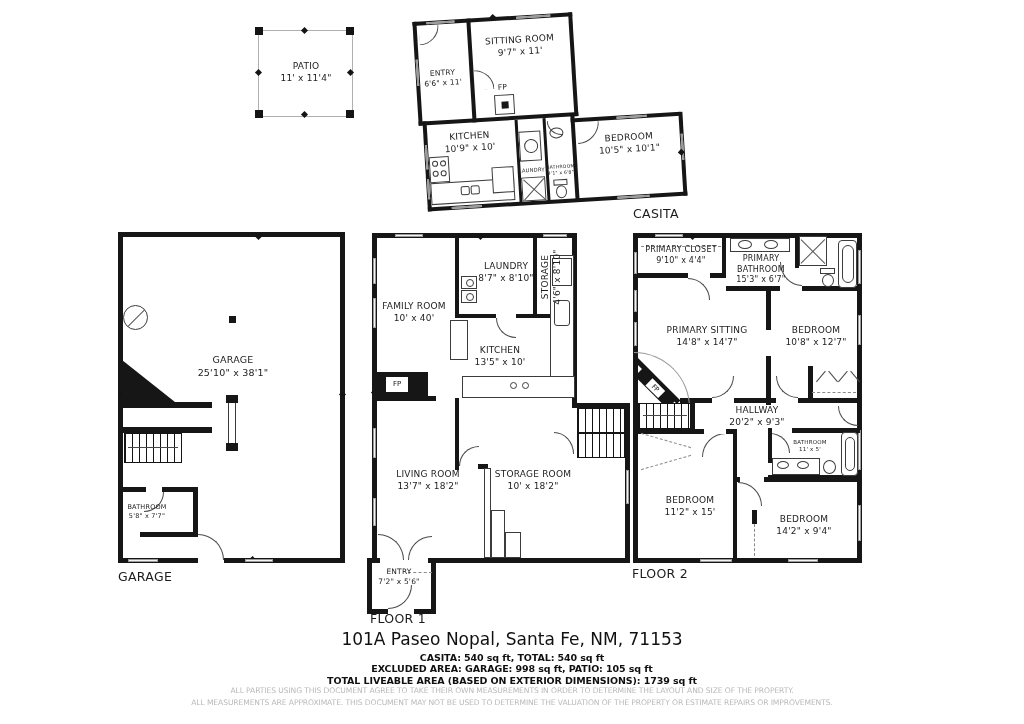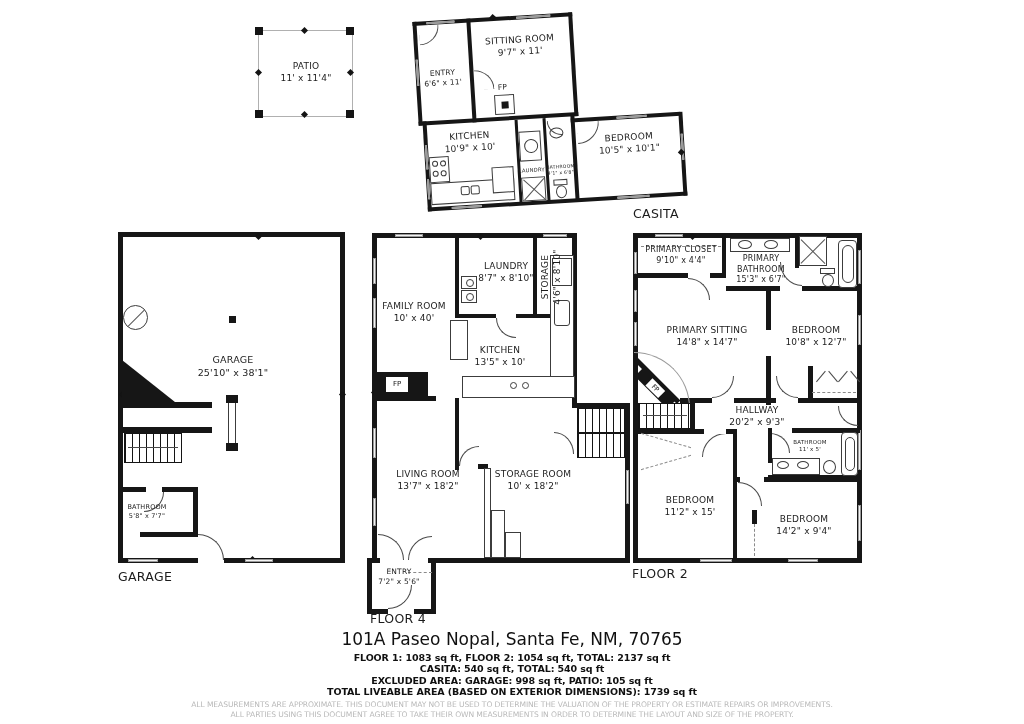--- a/index.html
+++ b/index.html
@@ -266,21 +266,21 @@
       <span>13'7" x 18'2"</span>
   </div>
   <div class="lbl" style="left:487px;top:468px;width:92px;height:26px;font-size:9px">
     <span>STORAGE ROOM</span>
       <span>10' x 18'2"</span>
   </div>
   <div class="lbl" style="left:370px;top:566px;width:58px;height:22px;font-size:7.5px">
     <span>ENTRY</span>
       <span>7'2" x 5'6"</span>
   </div>
-  <div class="sec" style="left:370px;top:611px">FLOOR 4</div>
+  <div class="sec" style="left:370px;top:611px">FLOOR 1</div>
 
   <div class="w" style="left:633px;top:233px;width:229px;height:5px"></div>
   <div class="w" style="left:633px;top:233px;width:5px;height:330px"></div>
   <div class="w" style="left:857px;top:233px;width:5px;height:330px"></div>
   <div class="w" style="left:633px;top:558px;width:229px;height:5px"></div>
   <div class="win" style="left:655px;top:234px;width:28px;height:3px"></div>
   <div class="win" style="left:634px;top:252px;width:3px;height:22px"></div>
   <div class="win" style="left:634px;top:290px;width:3px;height:22px"></div>
   <div class="win" style="left:634px;top:322px;width:3px;height:24px"></div>
   <div class="win" style="left:858px;top:250px;width:3px;height:34px"></div>
@@ -394,22 +394,21 @@
     <span>BEDROOM</span>
       <span>11'2" x 15'</span>
   </div>
   <div class="lbl" style="left:762px;top:513px;width:84px;height:26px;font-size:9px">
     <span>BEDROOM</span>
       <span>14'2" x 9'4"</span>
   </div>
   <div class="sec" style="left:632px;top:566px">FLOOR 2</div>
 
   <div class="footer">
-    <div class="addr">101A Paseo Nopal, Santa Fe, NM, 70765</div>
-    <div class="aline">FLOOR 1: 1083 sq ft, FLOOR 2: 1054 sq ft, TOTAL: 2137 sq ft</div>
+    <div class="addr">101A Paseo Nopal, Santa Fe, NM, 71153</div>
     <div class="aline">CASITA: 540 sq ft, TOTAL: 540 sq ft</div>
     <div class="aline">EXCLUDED AREA: GARAGE: 998 sq ft, PATIO: 105 sq ft</div>
     <div class="aline">TOTAL LIVEABLE AREA (BASED ON EXTERIOR DIMENSIONS): 1739 sq ft</div>
+    <div class="disc">ALL PARTIES USING THIS DOCUMENT AGREE TO TAKE THEIR OWN MEASUREMENTS IN ORDER TO DETERMINE THE LAYOUT AND SIZE OF THE PROPERTY.</div>
     <div class="disc first">ALL MEASUREMENTS ARE APPROXIMATE. THIS DOCUMENT MAY NOT BE USED TO DETERMINE THE VALUATION OF THE PROPERTY OR ESTIMATE REPAIRS OR IMPROVEMENTS.</div>
-    <div class="disc">ALL PARTIES USING THIS DOCUMENT AGREE TO TAKE THEIR OWN MEASUREMENTS IN ORDER TO DETERMINE THE LAYOUT AND SIZE OF THE PROPERTY.</div>
   </div>
 
 </div>
 
 </body></html>

